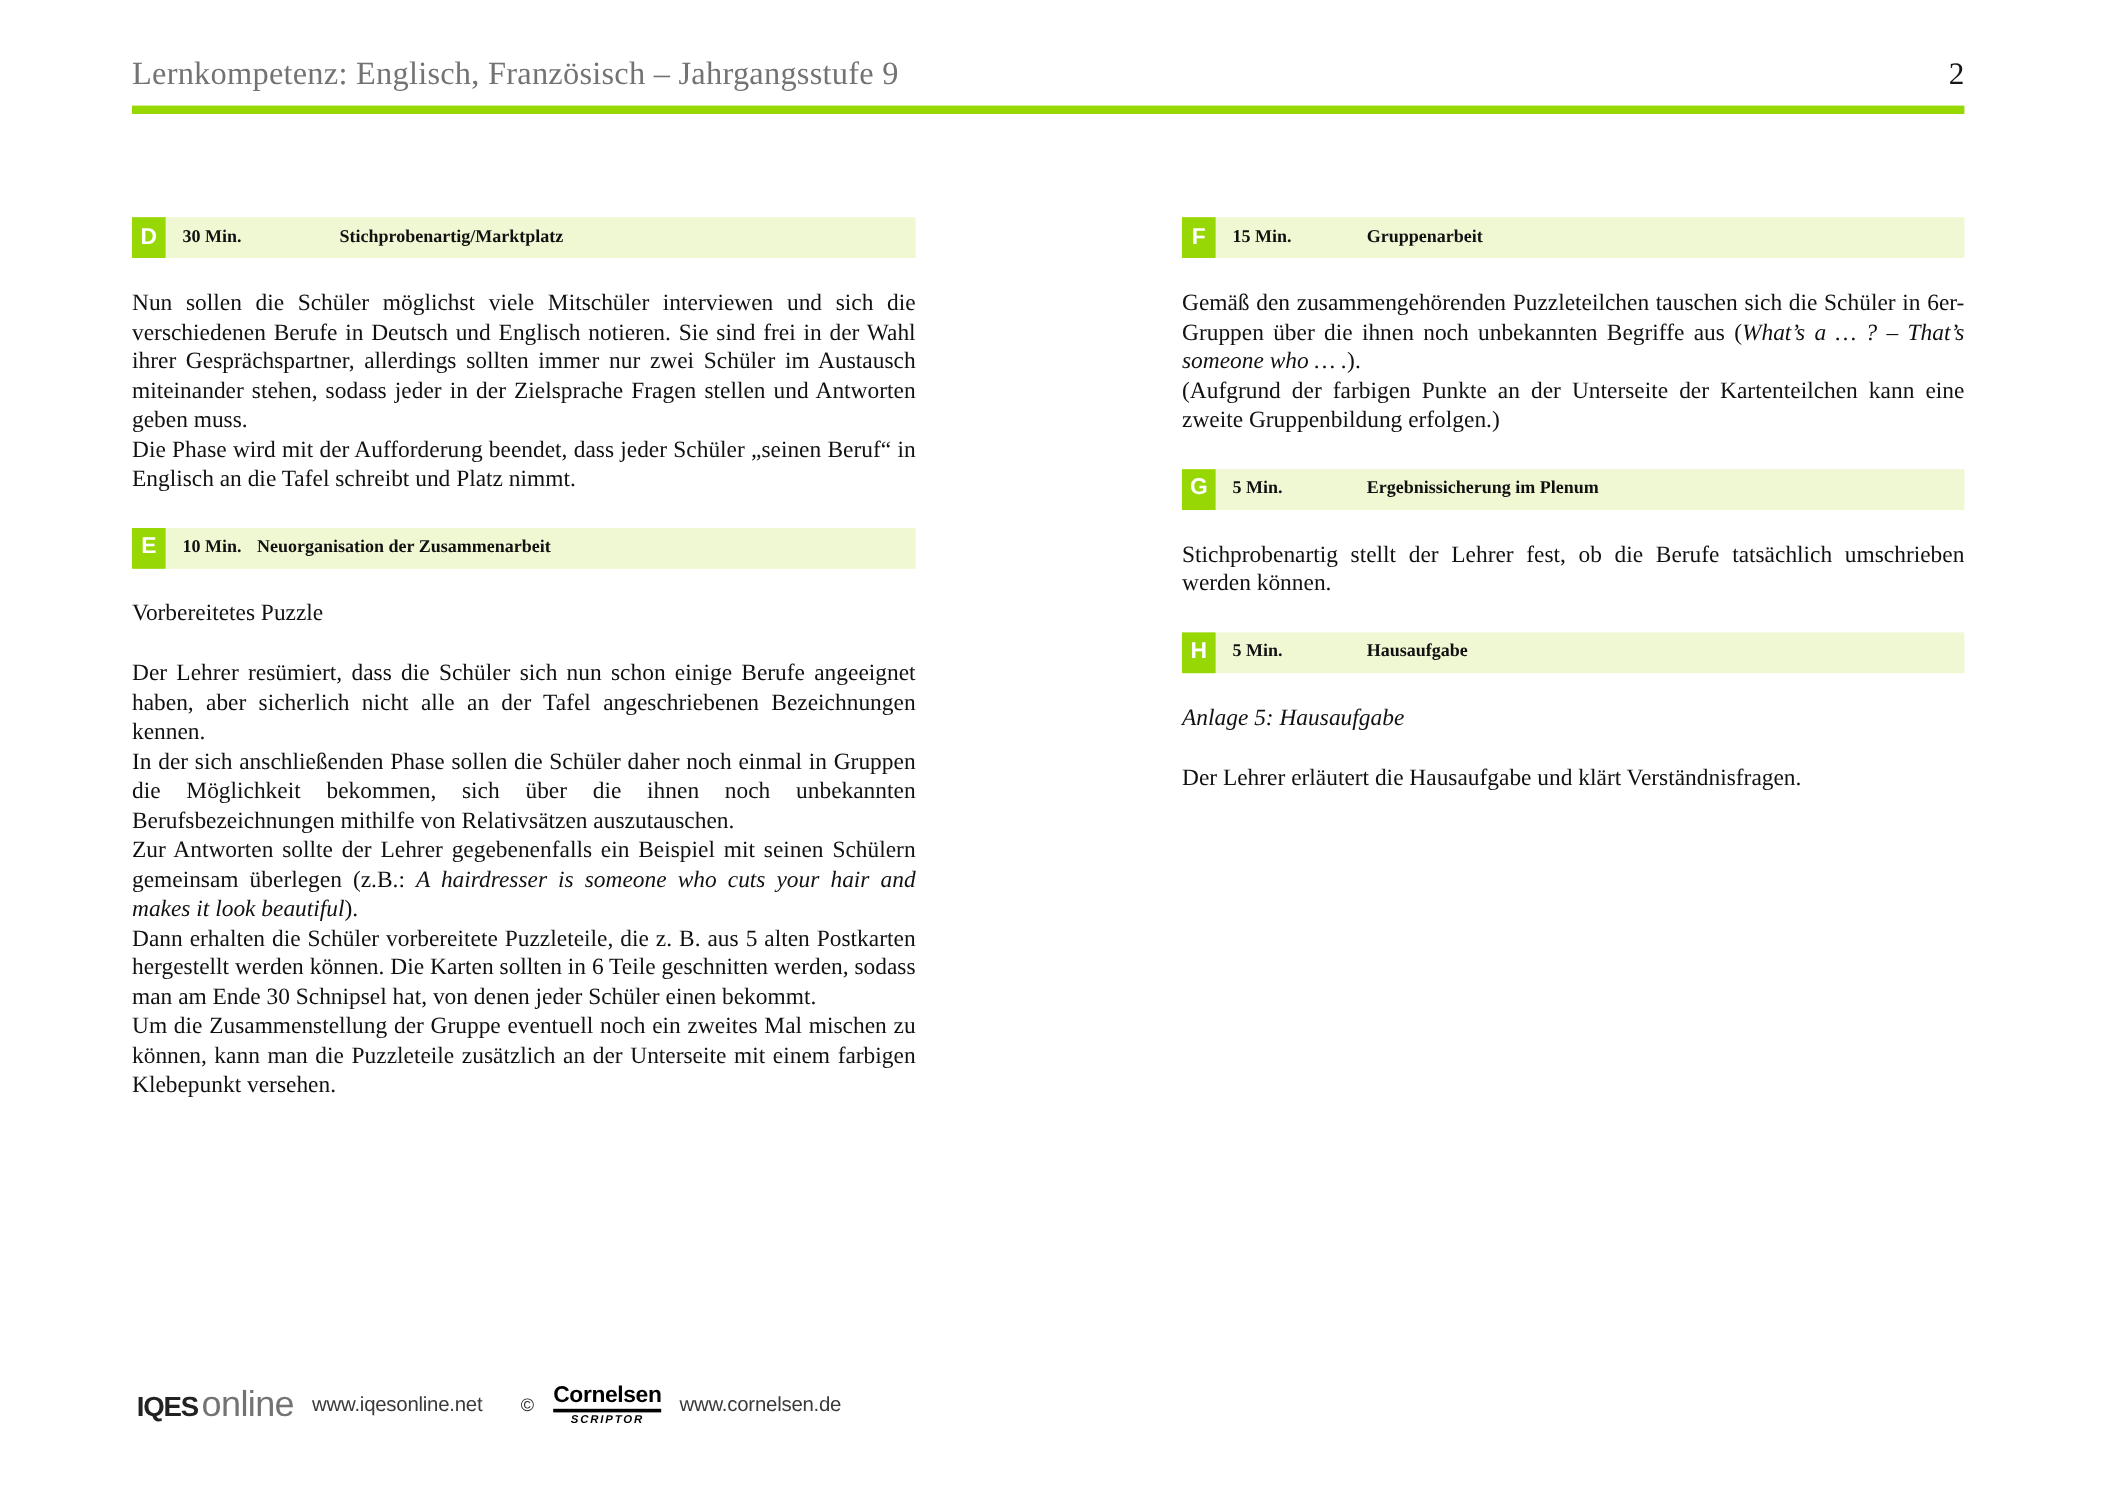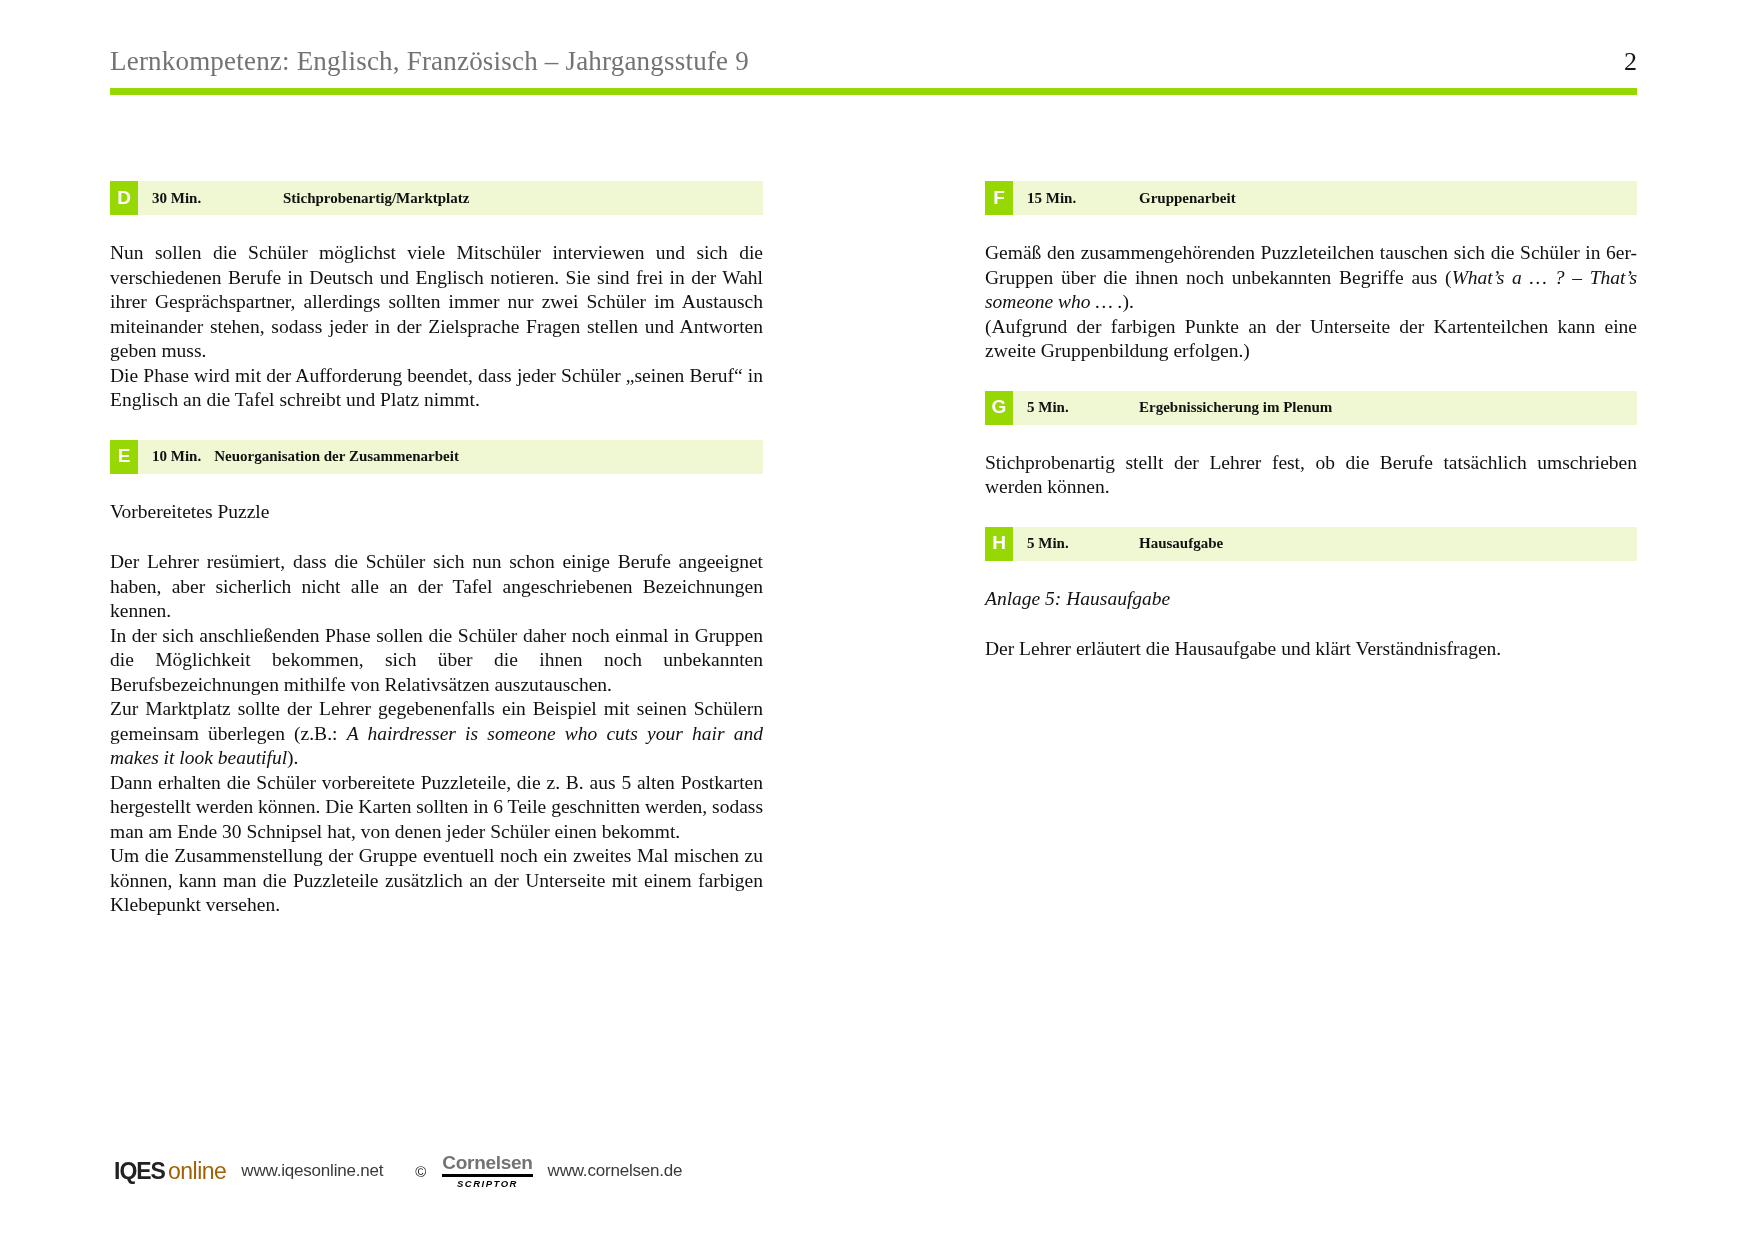--- a/index.html
+++ b/index.html
@@ -89,33 +89,33 @@
     left: 114px;
     top: 1150px;
     height: 42px;
     display: flex;
     align-items: center;
     font-family: "Liberation Sans", sans-serif;
     color: #2d2d2d;
   }
   .iqes-logo { display: flex; align-items: baseline; }
   .iqes-bold  { font-size: 23px; font-weight: bold; letter-spacing: -1px; color: #222222; }
-  .iqes-light { font-size: 23px; color: #a16207; margin-left: 3px; letter-spacing: -0.5px; }
+  .iqes-light { font-size: 30px; color: #737373; margin-left: 3px; letter-spacing: -0.5px; }
   .footer-url { font-size: 17px; color: #3a3a3a; margin-left: 15px; letter-spacing: -0.2px; }
   .copyright  { font-size: 15px; margin-left: 32px; color: #222222; }
   .cornelsen-logo {
     display: flex;
     flex-direction: column;
     align-items: center;
     margin-left: 16px;
   }
   .cornelsen-name {
     font-weight: bold;
     font-size: 19px;
-    color: #737373;
+    color: #000000;
     line-height: 1;
     padding-bottom: 2px;
     border-bottom: 3.5px solid #000000;
     letter-spacing: -0.3px;
   }
   .cornelsen-sub {
     font-size: 9.5px;
     font-weight: bold;
     font-style: italic;
     letter-spacing: 1.5px;
@@ -153,21 +153,21 @@
       <span class="sec-title">Neuorganisation der Zusammenarbeit</span>
     </div>
 
     <div class="block">
       <p>Vorbereitetes Puzzle</p>
     </div>
 
     <div class="block">
       <p>Der Lehrer resümiert, dass die Schüler sich nun schon einige Berufe ange­eignet haben, aber sicherlich nicht alle an der Tafel angeschriebenen Be­zeichnungen kennen.</p>
       <p>In der sich anschließenden Phase sollen die Schüler daher noch einmal in Gruppen die Möglichkeit bekommen, sich über die ihnen noch unbekannten Berufsbezeichnungen mithilfe von Relativsätzen auszutauschen.</p>
-      <p><span>Zur Marktplatz sollte der Lehrer gegebenenfalls ein Beispiel mit seinen Schülern gemeinsam überlegen (z.B.: </span><em>A hairdresser is someone who cuts your hair and makes it look beautiful</em><span>).</span></p>
+      <p><span>Zur Antworten sollte der Lehrer gegebenenfalls ein Beispiel mit seinen Schülern gemeinsam überlegen (z.B.: </span><em>A hairdresser is someone who cuts your hair and makes it look beautiful</em><span>).</span></p>
       <p>Dann erhalten die Schüler vorbereitete Puzzleteile, die z. B. aus 5 alten Post­karten hergestellt werden können. Die Karten sollten in 6 Teile geschnitten werden, sodass man am Ende 30 Schnipsel hat, von denen jeder Schüler einen bekommt.</p>
       <p>Um die Zusammenstellung der Gruppe eventuell noch ein zweites Mal mi­schen zu können, kann man die Puzzleteile zusätzlich an der Unterseite mit einem farbigen Klebepunkt versehen.</p>
     </div>
 
   </div>
 
   <div class="col col-right">
 
     <div class="section-bar">
       <span class="letter-box">F</span>

